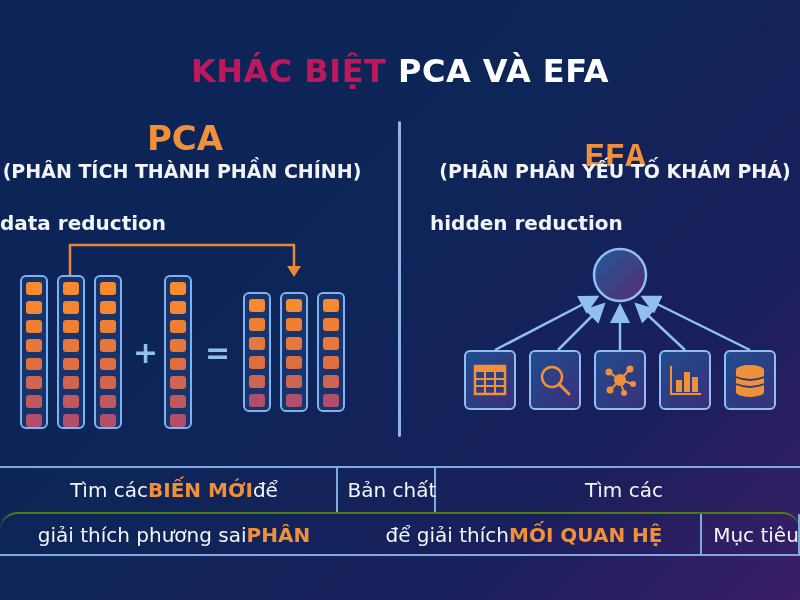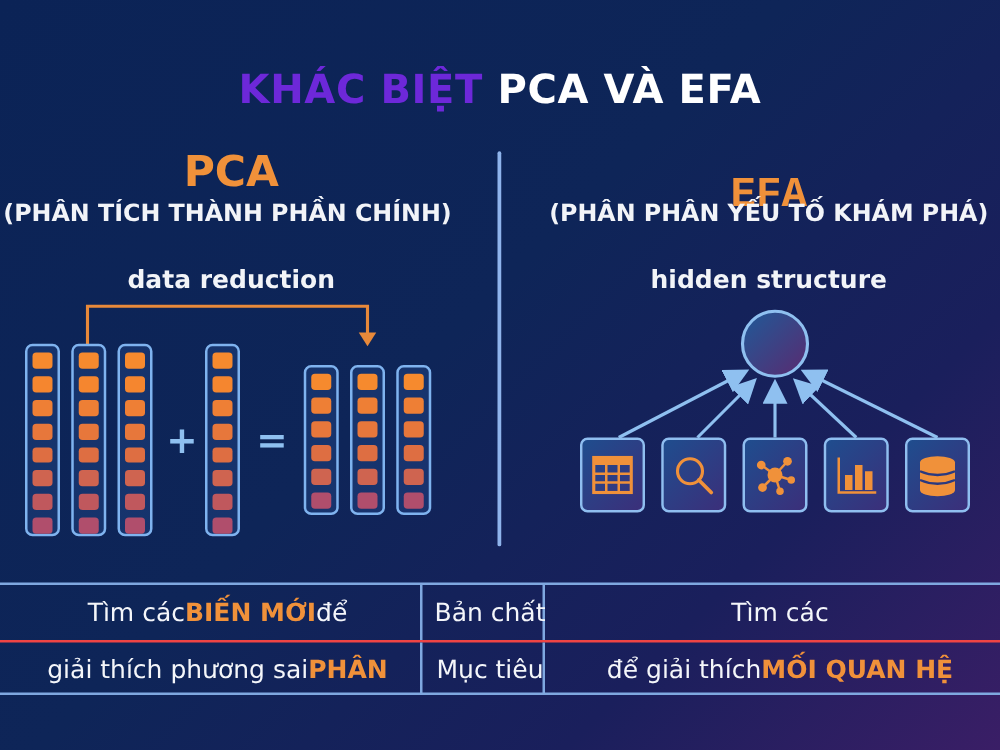--- a/index.html
+++ b/index.html
@@ -8,30 +8,30 @@
     font-family: "DejaVu Sans", "Liberation Sans", sans-serif;
     background: linear-gradient(135deg, #0b2356 0%, #0e2558 45%, #1a1f5c 75%, #3a1e66 100%);
     color: #ffffff;
     position: relative;
   }
   .abs { position: absolute; }
   .title {
     top: 52px; left: 0; width: 800px; text-align: center;
     font-size: 32px; font-weight: bold; letter-spacing: 0.5px;
   }
-  .orange { color: #6d28d9; }
+  .orange { color: #be185d; }
   .white { color: #ffffff; }
   .col-title {
     font-size: 34px; font-weight: bold; color: #f0913a; text-align: center;
   }
   .col-sub {
     font-size: 19px; font-weight: bold; color: #f2f4f8; text-align: center; white-space: nowrap;
   }
   .col-label {
-    font-size: 20px; font-weight: bold; color: #f2f4f8; text-align: center;
+    font-size: 20px; font-weight: bold; color: #f2f4f8; 
   }
   .divider {
     left: 398px; top: 121px; width: 3px; height: 316px;
     background: #8fb4ec; border-radius: 2px;
   }
   .vec {
     position: absolute;
     border: 2px solid #7fb3ef;
     border-radius: 6px;
     background: rgba(40, 80, 150, 0.35);
@@ -40,21 +40,21 @@
   }
   .cell { width: 16px; height: 13px; border-radius: 3px; }
   .op { font-size: 30px; font-weight: bold; color: #8fc0f0; }
   .tbl {
     left: 0; top: 466px; width: 800px; height: 90px;
     border-top: 2px solid #7fa8e0; border-bottom: 2px solid #7fa8e0;
   }
   .tbl-row {
     position: absolute; left: 0; width: 800px; height: 44px; display: flex;
   }
-  .tbl-row.r2 { border-top: 2px solid #ef4444; }
+  .tbl-row.r2 { border-top: 2px solid #4d7c0f; border-radius: 18px; }
   .tcell {
     height: 100%; display: flex; align-items: center; justify-content: center;
     font-size: 20px; color: #f4f6fa; white-space: nowrap; padding-left: 12px;
   }
   .tcell.c1 { width: 336px; }
   .tcell.c2 { width: 100px; border-left: 2px solid #7fa8e0; border-right: 2px solid #7fa8e0; }
   .tcell.c3 { width: 364px; }
   .hl { color: #f0913a; font-weight: bold; }
   .icon-box {
     position: absolute; top: 350px; width: 52px; height: 60px;
@@ -70,21 +70,21 @@
   <span class="orange">KHÁC BIỆT</span>
   <span class="white">PCA VÀ EFA</span>
 </div>
 
 <div class="abs col-title" style="left:0; top:118px; width:370px;">PCA</div>
 <div class="abs col-sub" style="left:-6px; top:160px; width:376px;">(PHÂN TÍCH THÀNH PHẦN CHÍNH)</div>
 <div class="abs col-label" style="left:0; top:211px; width:370px;">data reduction</div>
 
 <div class="abs col-title" style="left:430px; top:140px; width:370px; top:138px;font-family:Liberation Mono, monospace;">EFA</div>
 <div class="abs col-sub" style="left:430px; top:160px; width:370px;">(PHÂN PHÂN YẾU TỐ KHÁM PHÁ)</div>
-<div class="abs col-label" style="left:430px; top:211px; width:370px;">hidden structure</div>
+<div class="abs col-label" style="left:430px; top:211px; width:370px;">hidden reduction</div>
 
 <div class="abs divider"></div>
 
 <svg class="abs" style="left:0; top:240px;" width="400" height="40">
   <polyline points="70,36 70,5 294,5 294,28" fill="none" stroke="#e8893a" stroke-width="2.5"></polyline>
   <polygon points="287,26 301,26 294,37" fill="#e8893a"></polygon>
 </svg>
 
 <div id="pca-diagram">
   <div class="vec" style="left:20px; top:275px; width:28px; height:154px;">
@@ -234,19 +234,19 @@
     <div class="tcell c2">Bản chất</div>
     <div class="tcell c3">
       <span>Tìm các </span>
     </div>
   </div>
   <div class="tbl-row r2" style="top:44px;">
     <div class="tcell c1">
       <span>giải thích phương sai </span>
       <span class="hl">PHÂN</span>
     </div>
-    <div class="tcell c2">Mục tiêu</div>
     <div class="tcell c3">
       <span>để giải thích </span>
       <span class="hl">MỐI QUAN HỆ</span>
     </div>
+    <div class="tcell c2">Mục tiêu</div>
   </div>
 </div>
 
 </body></html>

